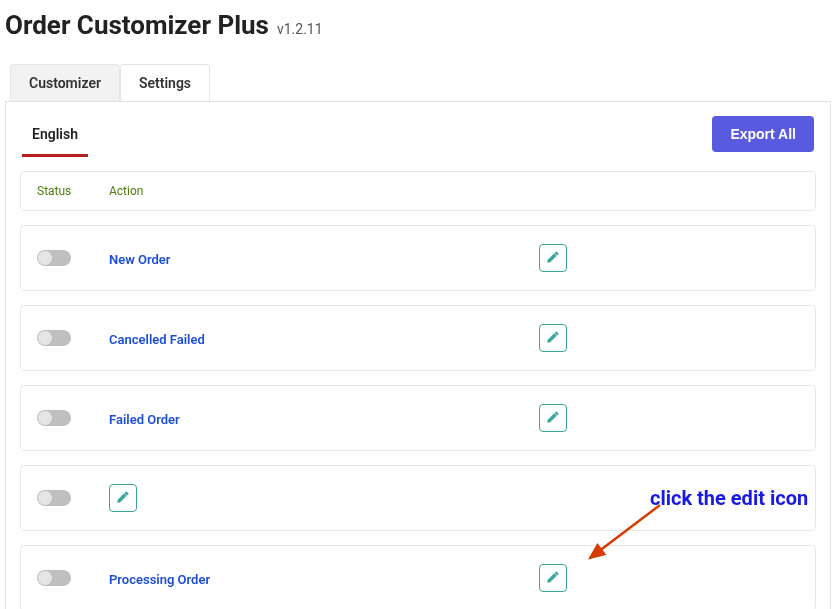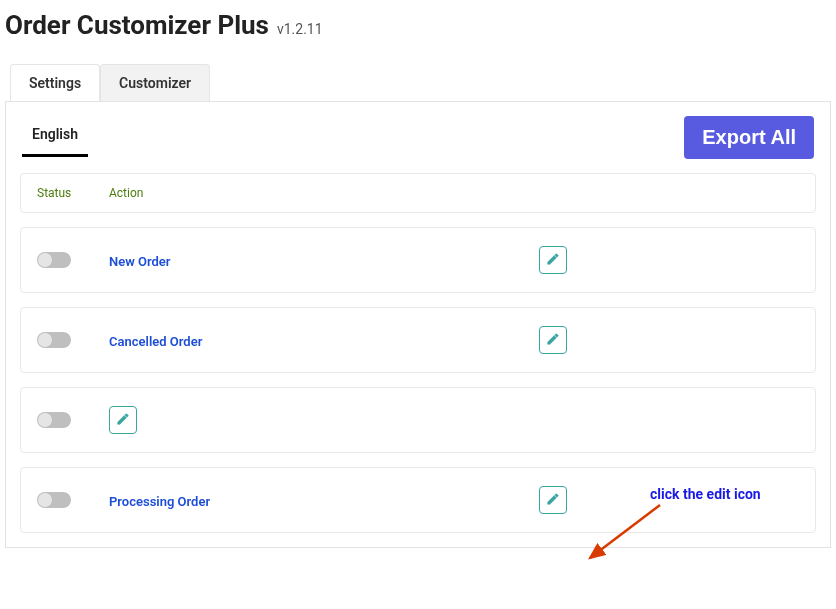--- a/index.html
+++ b/index.html
@@ -56,30 +56,30 @@
     justify-content: space-between;
     align-items: flex-start;
     padding: 10px 16px 0 16px;
   }
   .lang-tab {
     display: inline-block;
     padding: 14px 10px 12px 10px;
     font-size: 14px;
     font-weight: 600;
     color: #222;
-    border-bottom: 3px solid #000000;
+    border-bottom: 3px solid #b91c1c;
     cursor: pointer;
   }
   .export-btn {
     background: #585ae0;
     color: #fff;
     border: none;
     border-radius: 4px;
     padding: 10px 18px;
-    font-size: 20px;
+    font-size: 14px;
     font-weight: 600;
     cursor: pointer;
     margin-top: 4px;
   }
   .table-area {
     padding: 14px 14px 0 14px;
   }
   .header-row, .email-row {
     display: flex;
     align-items: center;
@@ -128,35 +128,35 @@
     display: flex;
     align-items: center;
     justify-content: center;
     cursor: pointer;
   }
   .edit-btn svg { width: 14px; height: 14px; stroke: #3aa5a0; fill: #3aa5a0; }
   .annotation {
     position: absolute;
     color: #1a1ae6;
     font-weight: 700;
-    font-size: 14px;
+    font-size: 20px;
   }
   .arrow-svg { position: absolute; pointer-events: none; }
 </style>
 </head>
 <body>
 
 <div class="page-title">
   <h1>Order Customizer Plus</h1>
   <span class="version">v1.2.11</span>
 </div>
 
 <div class="tabs-primary">
+  <div class="tab active">Customizer</div>
   <div class="tab">Settings</div>
-  <div class="tab active">Customizer</div>
 </div>
 
 <div class="panel">
   <div class="panel-header">
     <div class="lang-tab">English</div>
     <button class="export-btn">Export All</button>
   </div>
 
   <div class="table-area">
     <div class="header-row">
@@ -181,32 +181,49 @@
         </button>
       </div>
     </div>
 
     <div class="email-row">
       <div class="col-status">
         <div class="toggle">
             <div class="knob"></div>
           </div>
       </div>
-      <div class="col-email"><span class="email-name">Cancelled Order</span></div>
-      <div class="col-action">
-        <button class="edit-btn">
-          <span>
-            <svg viewBox="0 0 24 24">
-                <path d="M3 17.25V21h3.75L17.81 9.94l-3.75-3.75L3 17.25zM20.71 7.04a1 1 0 0 0 0-1.41l-2.34-2.34a1 1 0 0 0-1.41 0l-1.83 1.83 3.75 3.75 1.83-1.83z"></path>
-              </svg>
-          </span>
-        </button>
-      </div>
-    </div>
-
+      <div class="col-email"><span class="email-name">Cancelled Failed</span></div>
+      <div class="col-action">
+        <button class="edit-btn">
+          <span>
+            <svg viewBox="0 0 24 24">
+                <path d="M3 17.25V21h3.75L17.81 9.94l-3.75-3.75L3 17.25zM20.71 7.04a1 1 0 0 0 0-1.41l-2.34-2.34a1 1 0 0 0-1.41 0l-1.83 1.83 3.75 3.75 1.83-1.83z"></path>
+              </svg>
+          </span>
+        </button>
+      </div>
+    </div>
+
+    <div class="email-row">
+      <div class="col-status">
+        <div class="toggle">
+            <div class="knob"></div>
+          </div>
+      </div>
+      <div class="col-email"><span class="email-name">Failed Order</span></div>
+      <div class="col-action">
+        <button class="edit-btn">
+          <span>
+            <svg viewBox="0 0 24 24">
+                <path d="M3 17.25V21h3.75L17.81 9.94l-3.75-3.75L3 17.25zM20.71 7.04a1 1 0 0 0 0-1.41l-2.34-2.34a1 1 0 0 0-1.41 0l-1.83 1.83 3.75 3.75 1.83-1.83z"></path>
+              </svg>
+          </span>
+        </button>
+      </div>
+    </div>
 
     <div class="email-row">
       <div class="col-status">
         <div class="toggle">
             <div class="knob"></div>
           </div>
       </div>
       <div class="col-action">
         <button class="edit-btn">
           <span>

